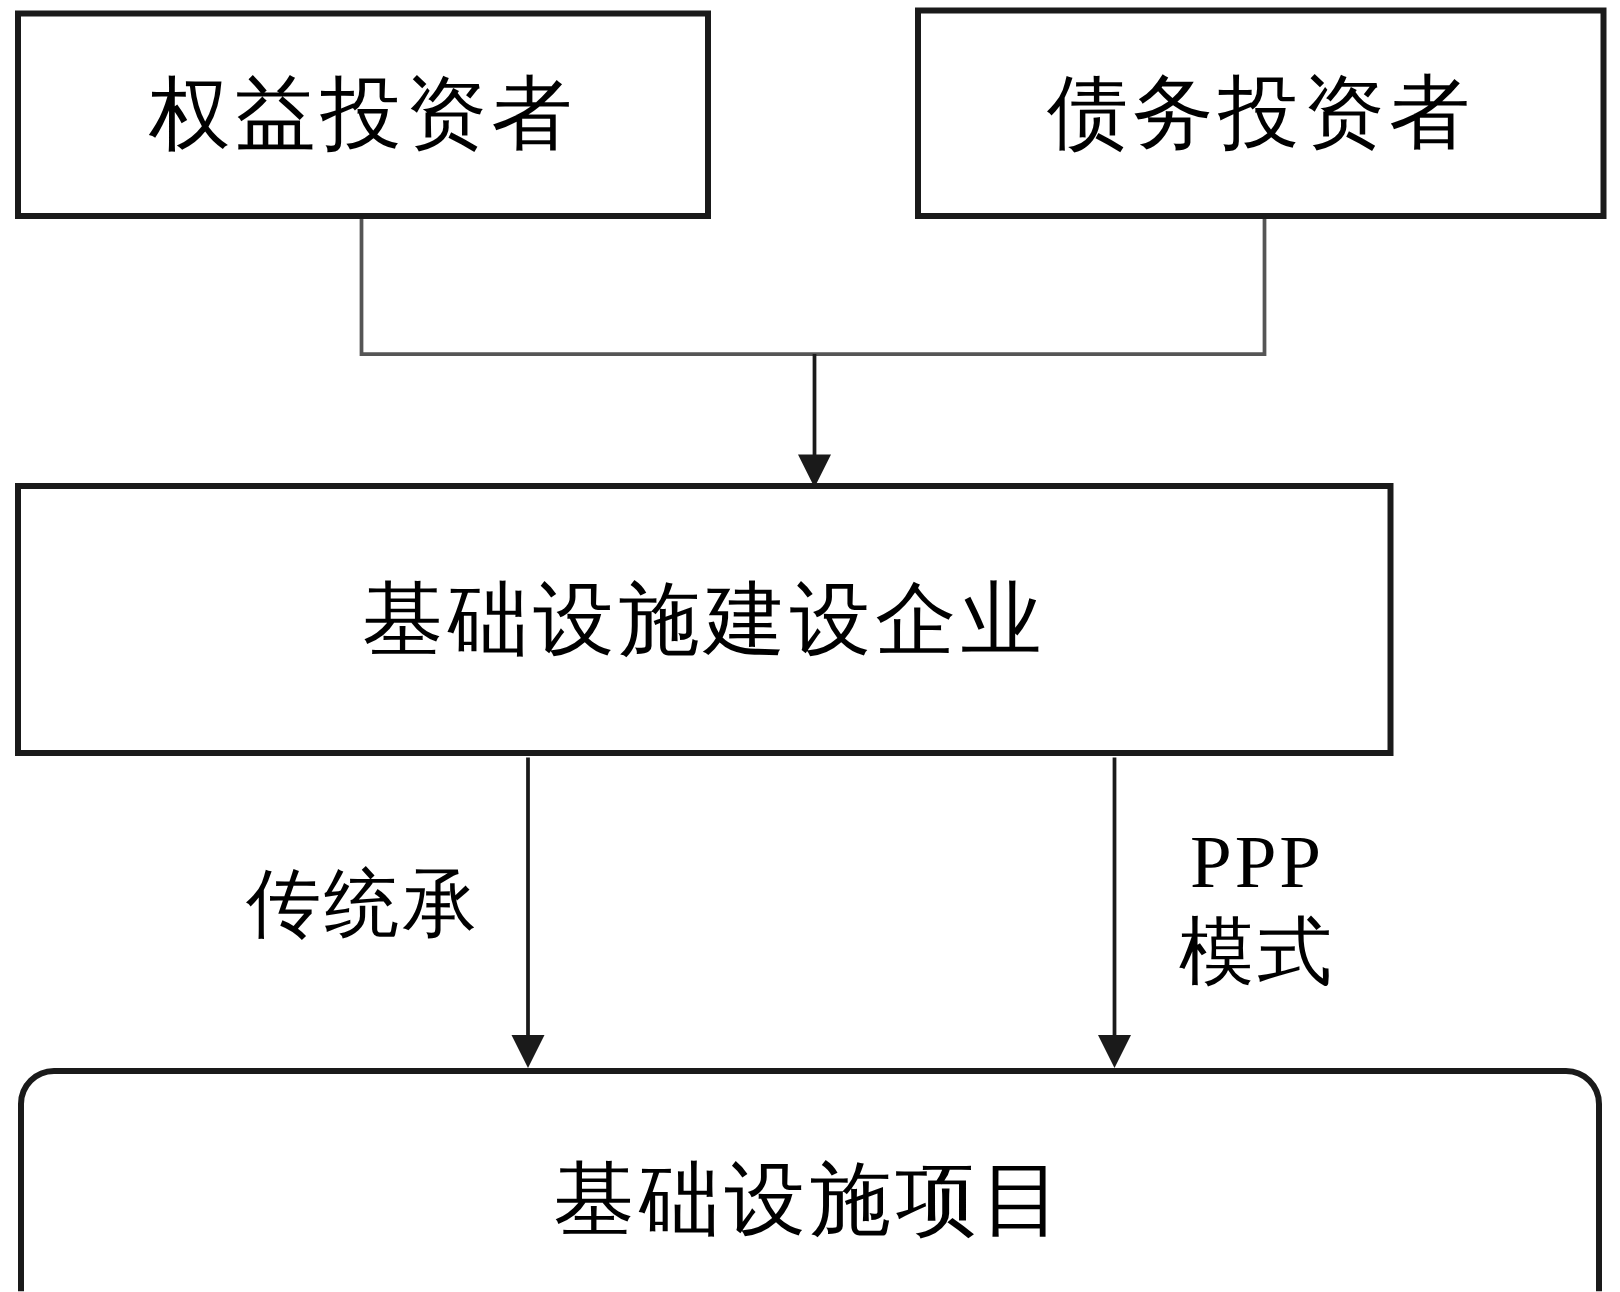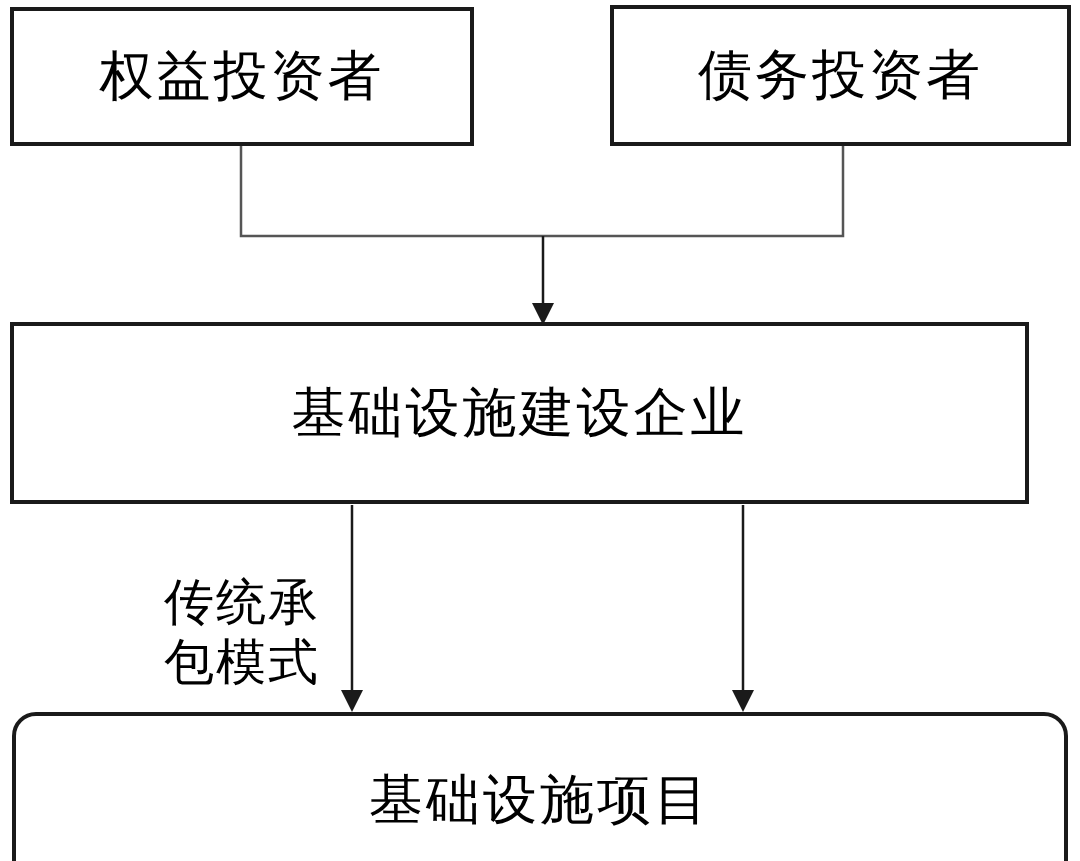--- a/index.html
+++ b/index.html
@@ -39,21 +39,21 @@
   #node-equity {
     left: 10px;  top: 7px;
     width: 464px; height: 139px;
   }
   #node-debt {
     left: 610px; top: 5px;
     width: 461px; height: 141px;
   }
   #node-enterprise {
     left: 10px;  top: 322px;
-    width: 1019px; height: 182px;
+    width: 919px; height: 182px;
   }
   #node-project {
     left: 12px;  top: 712px;
     width: 1056px; height: 176px;
     border-radius: 24px;
   }
   .edge-label {
     position: absolute;
     font-size: 50px;
     line-height: 60px;
@@ -100,17 +100,20 @@
   <div class="node" id="node-enterprise">
     <span class="node-label">基础设施建设企业</span>
   </div>
 
   <div class="node" id="node-project">
     <span class="node-label">基础设施项目</span>
   </div>
 
   <div class="edge-label" id="edge-label-traditional">
     <span>传统承</span>
-    <span>包模式</span>
   </div>
 
+  <div class="edge-label" id="edge-label-ppp">
+    <span>PPP</span>
+    <span>模式</span>
+  </div>
 
 </div>
 
 </body></html>

